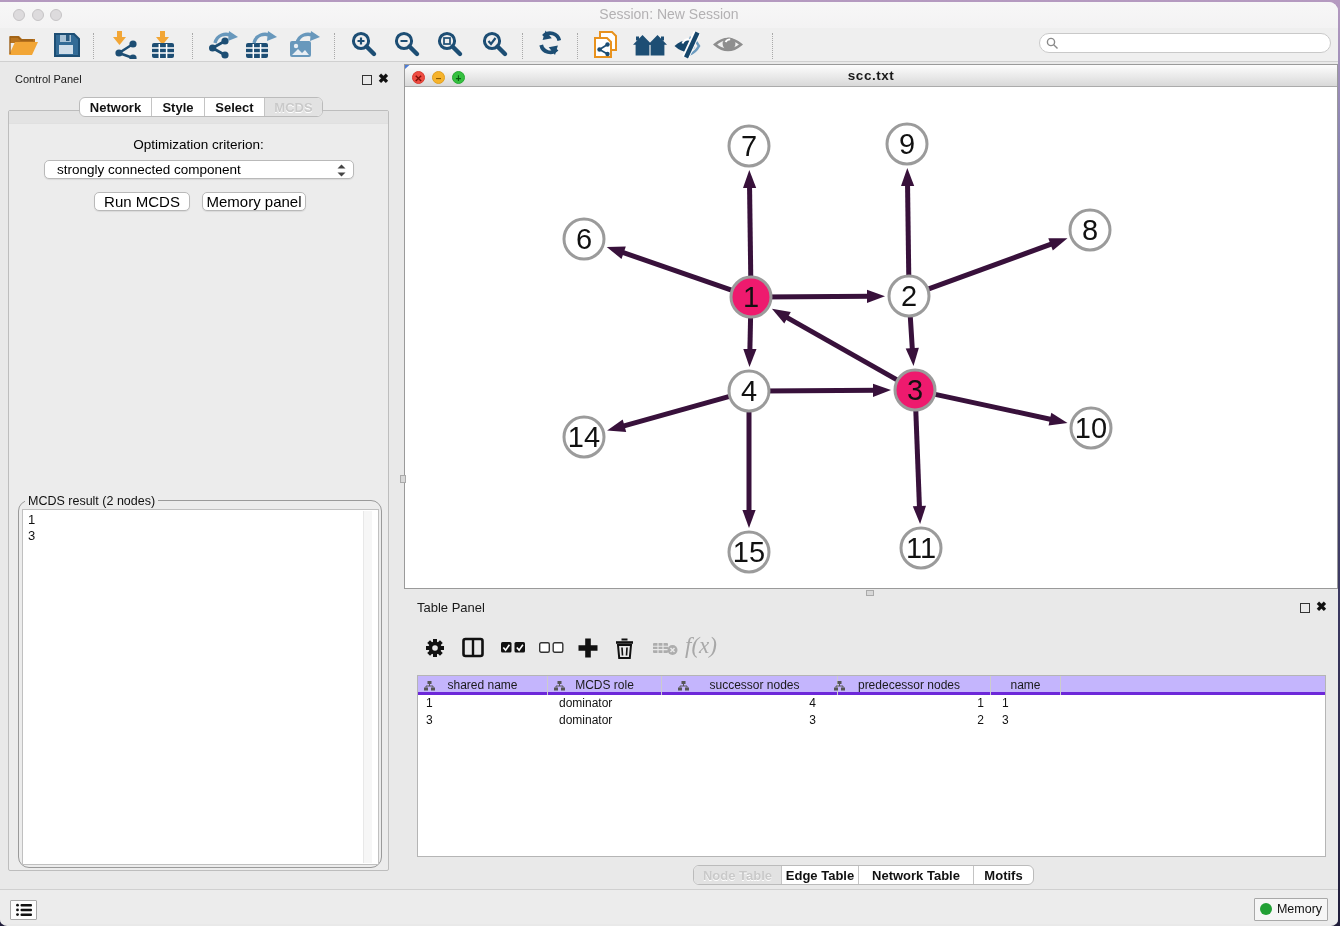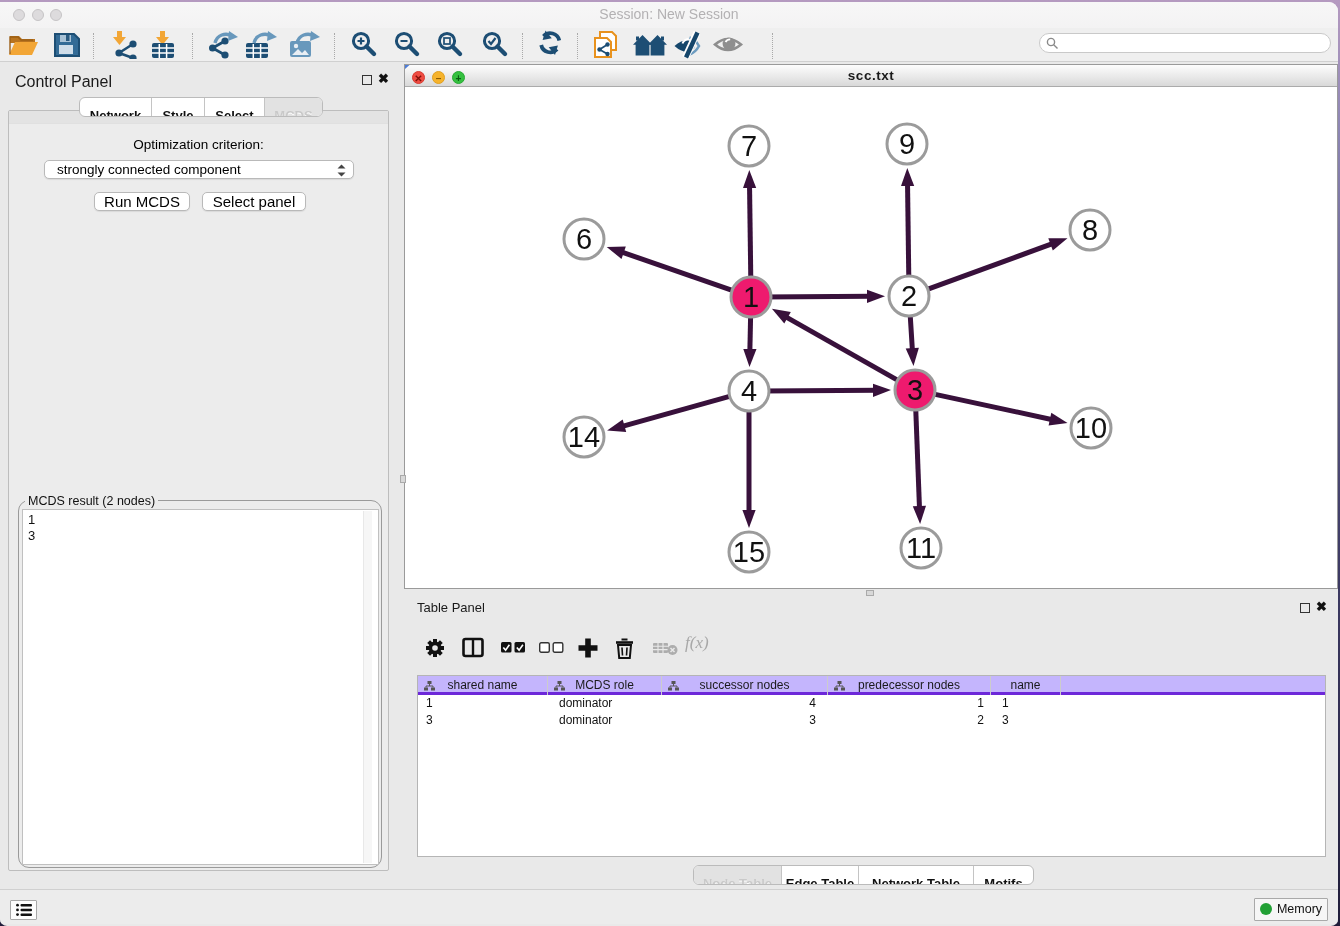--- a/index.html
+++ b/index.html
@@ -9,27 +9,27 @@
 
 #titlebar{position:absolute;left:0;top:0;width:100%;height:44px;background:linear-gradient(#f7f7f7,#f1f0f1);border-bottom:1px solid #d6d5d6}
 #titlebar .dot{position:absolute;top:7px;width:12px;height:12px;border-radius:50%;background:#dddbdd;border:1px solid #c6c4c6}
 #wtitle{position:absolute;top:4px;left:0;width:100%;text-align:center;font-size:14px;color:#b3b1b3}
 
 #toolbar{position:absolute;left:0;top:26px;width:100%;height:34px;background:#efefef;border-bottom:1px solid #d0d0d0}
 .tsep{position:absolute;top:5px;height:26px;width:0;border-left:1px dotted #a9a9a9}
 .ticon{position:absolute;top:2px}
 #search{position:absolute;left:1039px;top:5px;width:292px;height:20px;background:#fff;border:1px solid #c9c9c9;border-radius:10px}
 
-#cp-title{position:absolute;left:15px;top:71px;font-size:16px;color:#1a1a1a}
+#cp-title{position:absolute;left:15px;top:71px;font-size:11px;color:#1a1a1a}
 .fico{position:absolute;width:10px;height:10px;border:1.6px solid #333}
 .xico{position:absolute;font-size:13px;font-weight:bold;color:#111}
 #cp-pane{position:absolute;left:8px;top:108px;width:381px;height:761px;background:#ececec;border:1px solid #bdbdbd;border-radius:2px}
 #cp-pane .tophead{position:absolute;left:0;top:0;width:100%;height:13px;background:#e3e3e3;border-bottom:1px solid #e0e0e0}
 .seg{position:absolute;display:flex;border:1px solid #bbb;border-radius:6px;background:#fff;overflow:hidden}
-.seg div{font-size:13px;font-weight:bold;color:#111;text-align:center;border-right:1px solid #c4c4c4;padding-top:10px}
+.seg div{font-size:13px;font-weight:bold;color:#111;text-align:center;border-right:1px solid #c4c4c4;padding-top:2px}
 .seg div:last-child{border-right:none}
 .seg .sel{background:#e2e2e2;color:#c9c9c9;text-shadow:0 1px 0 #fff}
 #opt-label{position:absolute;left:0;top:135px;width:397px;text-align:center;font-size:13.5px;color:#000}
 #dropdown{position:absolute;left:44px;top:158px;width:310px;height:19px;background:#fff;border:1px solid #b9b9b9;border-radius:5px;font-size:13.5px;color:#000;padding-left:12px;line-height:17px;box-shadow:0 1px 1px rgba(0,0,0,.08)}
 .btn{position:absolute;height:19px;background:#fff;border:1px solid #b9b9b9;border-radius:5px;font-size:15px;color:#000;text-align:center;line-height:17px;box-shadow:0 1px 1px rgba(0,0,0,.08)}
 #mcds-group{position:absolute;left:18px;top:498px;width:364px;height:368px;border:1px solid #9a9a9a;border-radius:11px}
 #mcds-label{position:absolute;left:6px;top:-7px;background:#ececec;padding:0 3px;font-size:12.5px;color:#111}
 #mcds-inner{position:absolute;left:3px;top:8px;width:357px;height:356px;background:#fff;border:1px solid #c0c0c0;font-size:13px;color:#111;padding:2px 0 0 5px;line-height:16px}
 #mcds-sb{position:absolute;right:6px;top:1px;width:9px;height:352px;background:#f6f6f6;border-left:1px solid #e8e8e8}
 
@@ -250,21 +250,21 @@
     <div class="sel" style="width:57px">MCDS</div>
   </div>
   <div id="opt-label">Optimization criterion:</div>
   <div id="dropdown">strongly connected component
     <svg width="11" height="13" style="position:absolute;right:6px;top:3px" viewBox="0 0 11 13">
         <path d="M1.5 4.5L5.5 0.5L9.5 4.5Z" fill="#444"></path>
         <path d="M1.5 8.5L5.5 12.5L9.5 8.5Z" fill="#444"></path>
       </svg>
   </div>
   <div class="btn" style="left:94px;top:190px;width:96px">Run MCDS</div>
-  <div class="btn" style="left:202px;top:190px;width:104px">Select panel</div>
+  <div class="btn" style="left:202px;top:190px;width:104px">Memory panel</div>
   <div id="mcds-group">
     <div id="mcds-label">MCDS result (2 nodes)</div>
     <div id="mcds-inner">1<br>3<div id="mcds-sb"></div></div>
   </div>
 
   <div id="net">
     <div id="net-head">
       <div class="tl" style="left:7px;background:#ef4c42;border:1px solid #d63b31;color:#7e0f08">✕</div>
       <div class="tl" style="left:27px;background:#f6b32c;border:1px solid #e0a021;color:#885800">–</div>
       <div class="tl" style="left:47px;background:#35c03f;border:1px solid #27a833;color:#0a5b12">+</div>
@@ -397,41 +397,41 @@
     <div style="position:absolute;left:236px;top:5px">
         <svg width="26" height="22" viewBox="0 0 26 22">
           <g transform="translate(0,6)">
             <rect x="0" y="0" width="15" height="10" rx="1" fill="#adadad"></rect>
             <path d="M0 3.3h15M0 6.6h15M5 0v10M10 0v10" stroke="#e9e9e9" stroke-width="1.1"></path>
           </g>
           <circle cx="19.5" cy="13" r="5" fill="#adadad"></circle>
           <path d="M17.5 11l4 4M21.5 11l-4 4" stroke="#e9e9e9" stroke-width="1.5"></path>
         </svg>
       </div>
-    <div style="position:absolute;left:268px;top:1px;font-family:'Liberation Serif',serif;font-style:italic;font-size:17px;color:#a8a8a8">f(x)</div>
+    <div style="position:absolute;left:268px;top:1px;font-family:'Liberation Serif',serif;font-style:italic;font-size:23px;color:#a8a8a8">f(x)</div>
   </div>
   <div id="tbl">
     <div id="tbl-head">
       <div class="th" style="left:0px;width:130px"><svg width="11" height="10" viewBox="0 0 11 10" style="position:absolute;left:6px;top:5px">
             <g fill="#555">
               <rect x="3.5" y="0" width="4" height="3"></rect>
               <rect x="0" y="6.5" width="4" height="3"></rect>
               <rect x="7" y="6.5" width="4" height="3"></rect>
               <path d="M5.5 3v2M2 6.5V5h7v1.5" fill="none" stroke="#555" stroke-width="1"></path>
             </g>
           </svg>shared name</div>
       <div class="th" style="left:130px;width:114px"><svg width="11" height="10" viewBox="0 0 11 10" style="position:absolute;left:6px;top:5px">
             <g fill="#555">
               <rect x="3.5" y="0" width="4" height="3"></rect>
               <rect x="0" y="6.5" width="4" height="3"></rect>
               <rect x="7" y="6.5" width="4" height="3"></rect>
               <path d="M5.5 3v2M2 6.5V5h7v1.5" fill="none" stroke="#555" stroke-width="1"></path>
             </g>
           </svg>MCDS role</div>
-      <div class="th" style="left:244px;width:166px"><svg width="11" height="10" viewBox="0 0 11 10" style="position:absolute;left:6px;top:5px">
+      <div class="th" style="left:254px;width:166px"><svg width="11" height="10" viewBox="0 0 11 10" style="position:absolute;left:6px;top:5px">
             <g fill="#555">
               <rect x="3.5" y="0" width="4" height="3"></rect>
               <rect x="0" y="6.5" width="4" height="3"></rect>
               <rect x="7" y="6.5" width="4" height="3"></rect>
               <path d="M5.5 3v2M2 6.5V5h7v1.5" fill="none" stroke="#555" stroke-width="1"></path>
             </g>
           </svg>successor nodes</div>
       <div class="th" style="left:410px;width:163px"><svg width="11" height="10" viewBox="0 0 11 10" style="position:absolute;left:6px;top:5px">
             <g fill="#555">
               <rect x="3.5" y="0" width="4" height="3"></rect>

